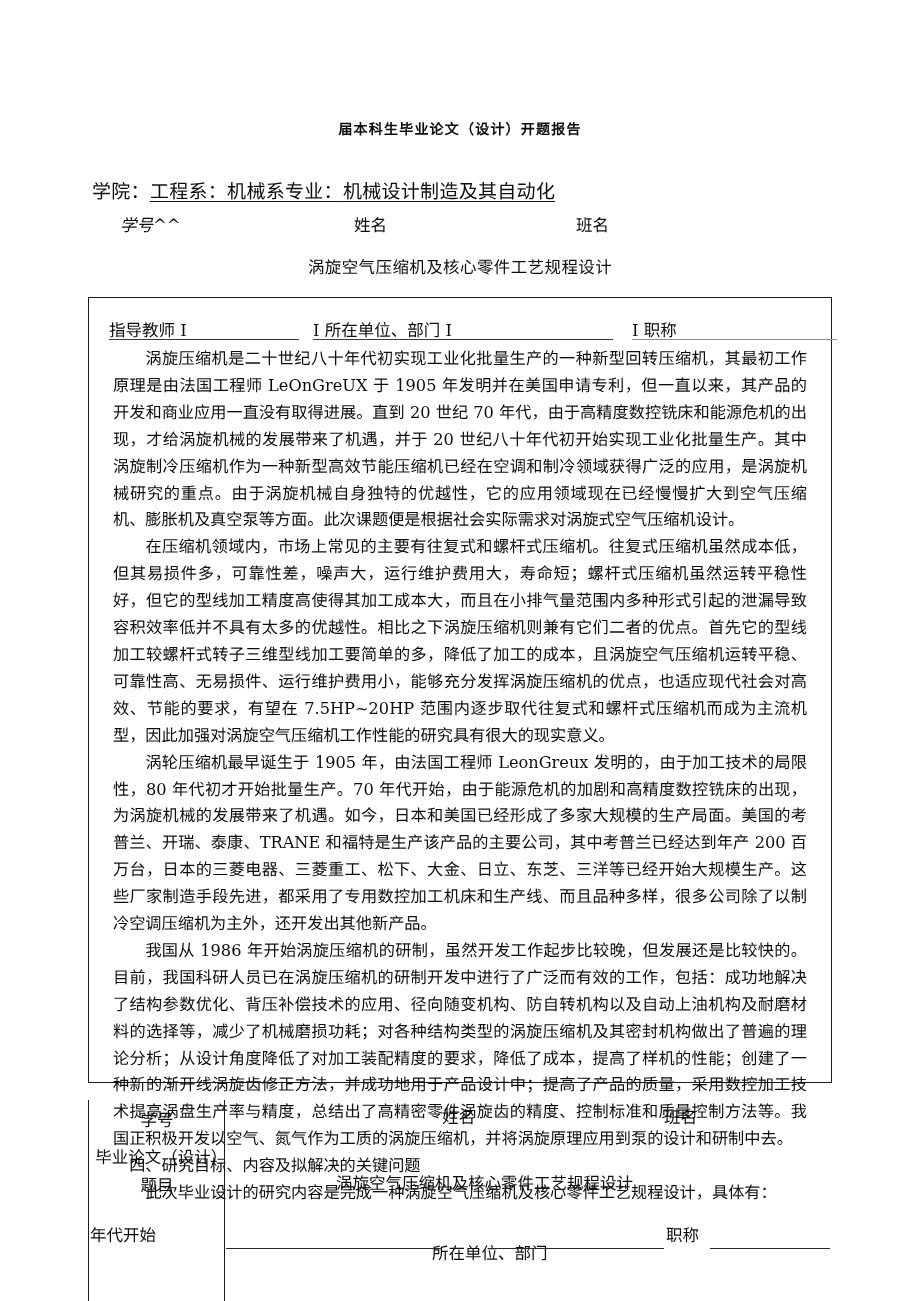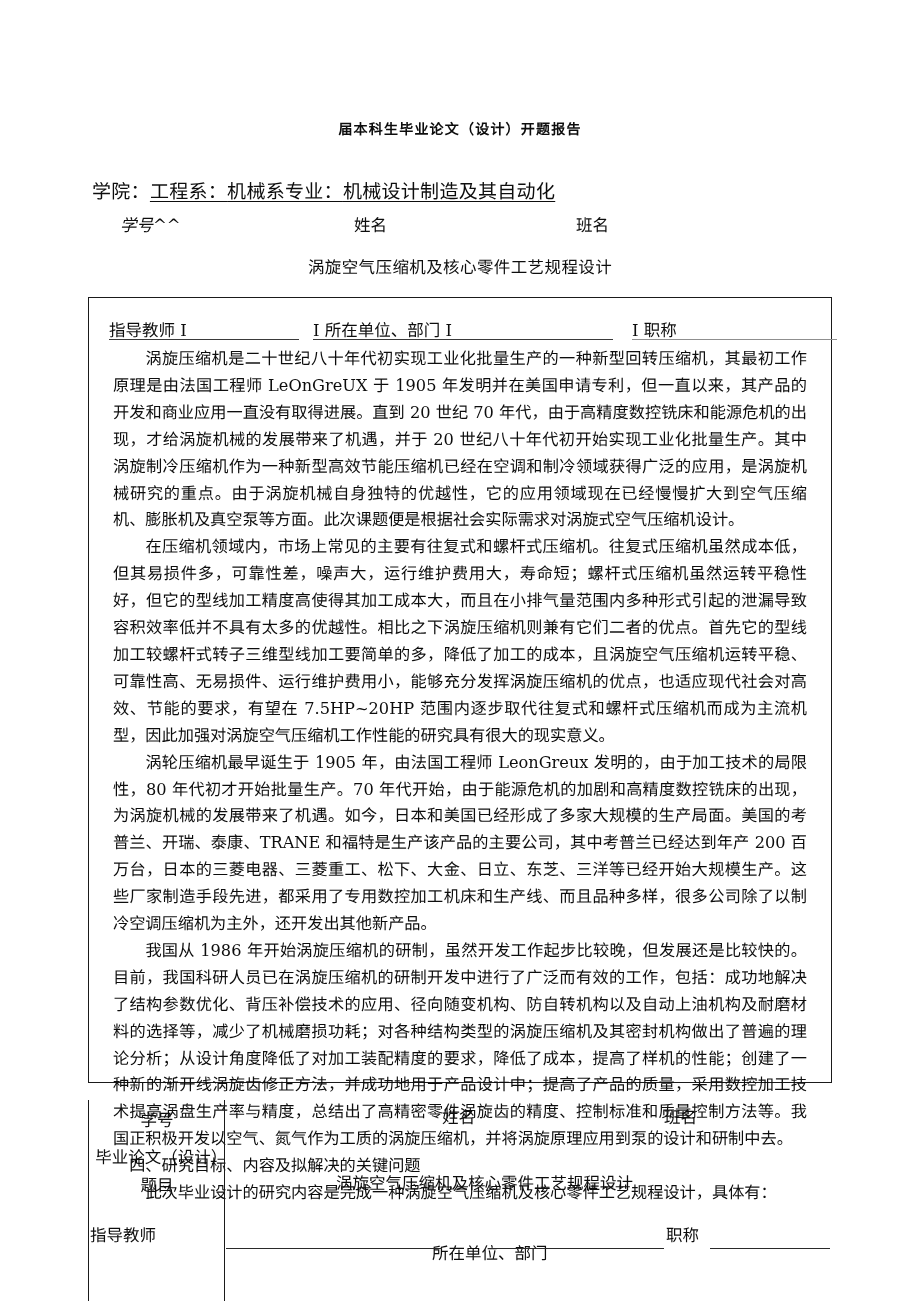--- a/index.html
+++ b/index.html
@@ -221,21 +221,21 @@
     <span class="bt-colline"></span>
     <span class="bt-colline2"></span>
 
     <span class="bt-label bt-l-num">学号</span>
     <span class="bt-name">姓名</span>
     <span class="bt-class">班名</span>
 
     <span class="bt-label bt-l-topic">毕业论文（设计）题目</span>
     <span class="bt-topicval">涡旋空气压缩机及核心零件工艺规程设计</span>
 
-    <span class="bt-label bt-l-teacher">指导教师</span>
+    <span class="bt-label bt-l-teacher">年代开始</span>
     <span class="bt-unit">所在单位、部门</span>
     <span class="bt-title">职称</span>
 
     <span class="bt-rule a"></span>
     <span class="bt-rule b"></span>
     <span class="bt-rule c"></span>
   </div>
 
 </div>
 

